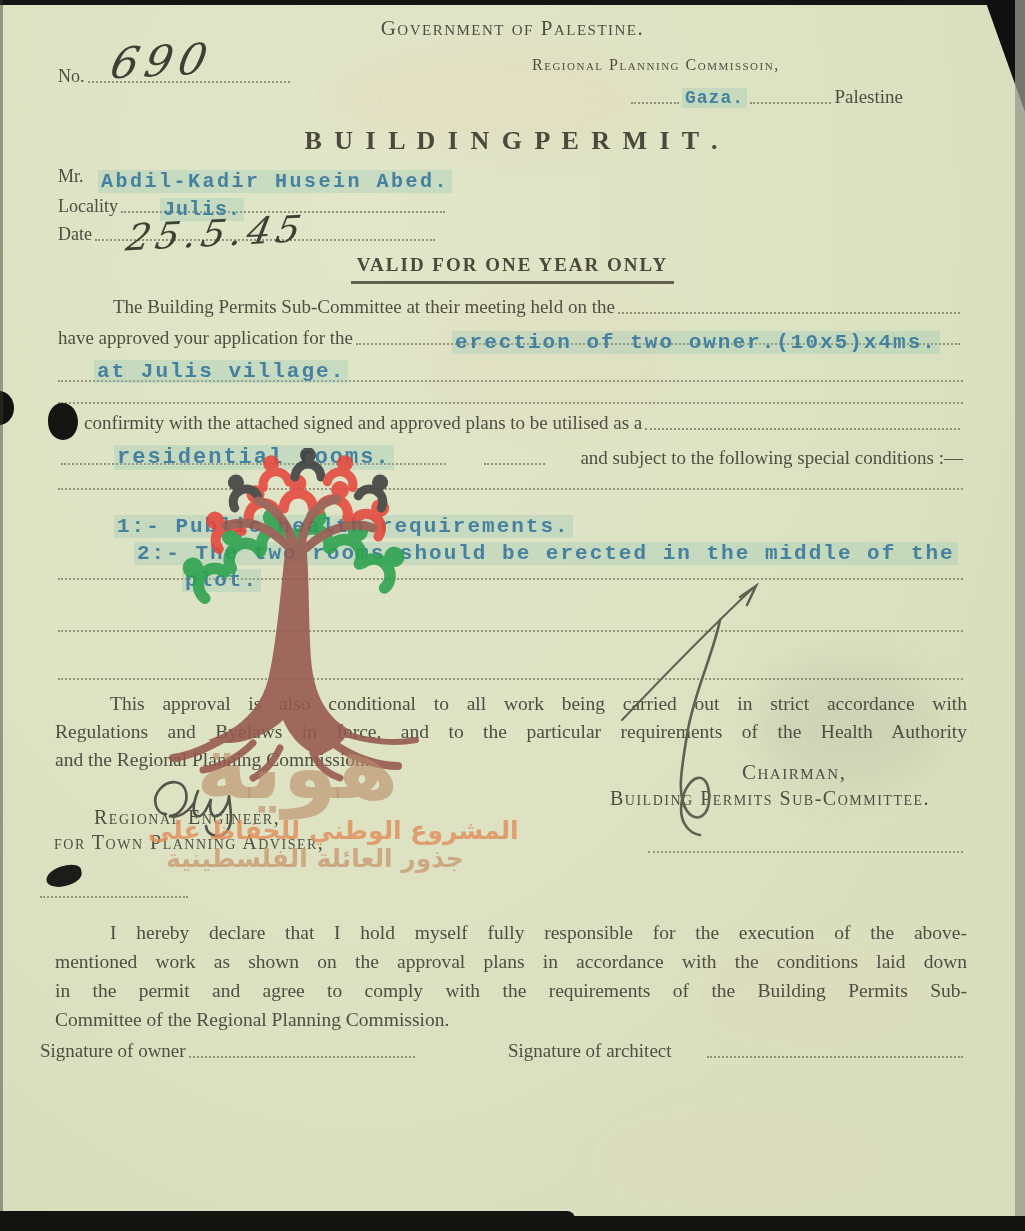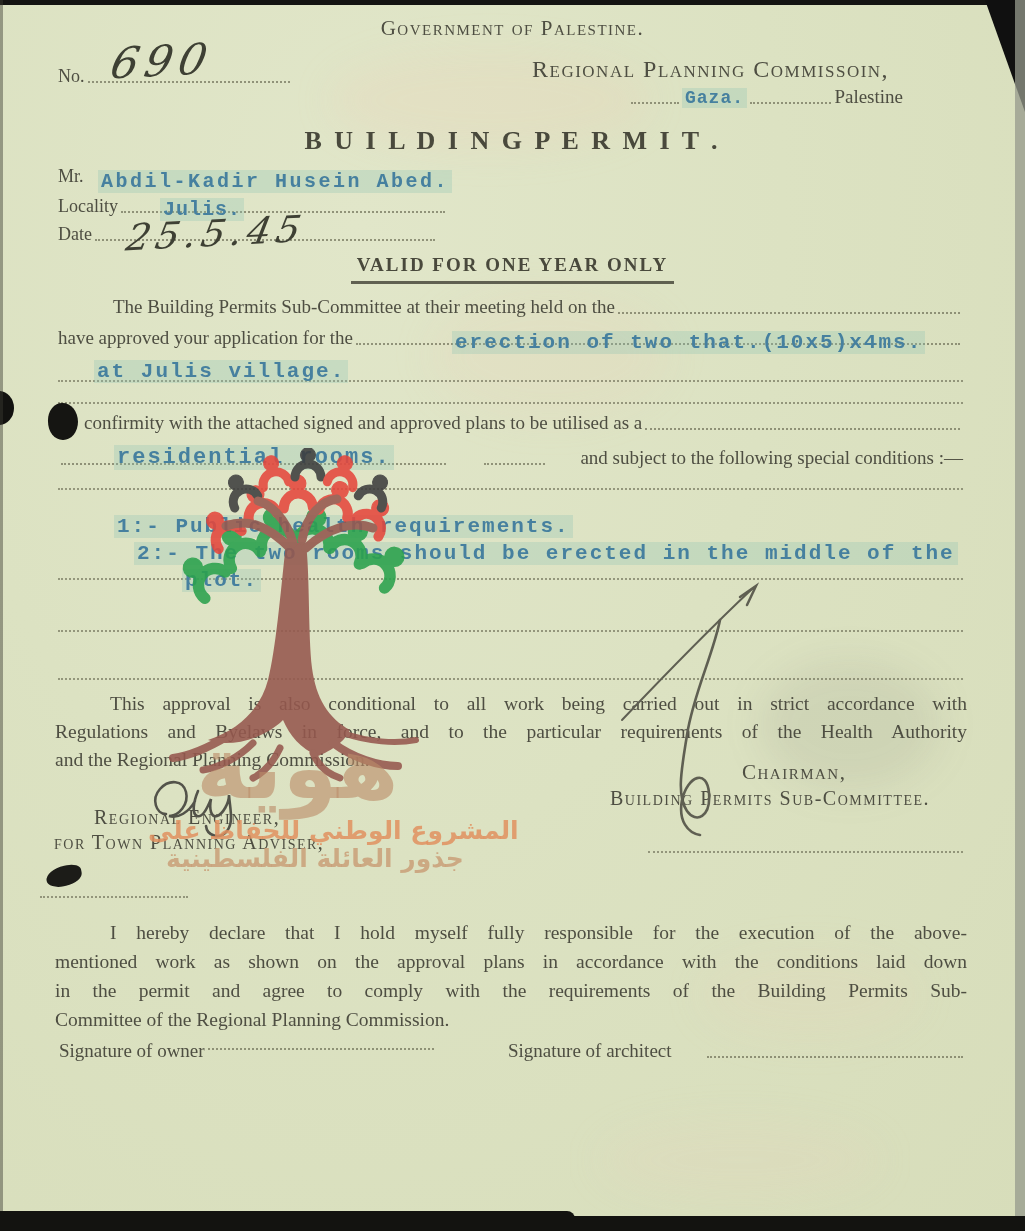--- a/index.html
+++ b/index.html
@@ -39,21 +39,21 @@
   <div class="row sc" style="left:0;right:0;top:16px;justify-content:center;font-size:21px;">
     <span>Government of Palestine.</span>
   </div>
 
   <div class="row" style="left:58px;top:66px;width:235px;">
     <span style="font-size:18px;">No.</span>
     <span class="dots"></span>
   </div>
   <div class="hand" style="left:112px;top:36px;font-size:43px;letter-spacing:6px;">690</div>
 
-  <div class="row sc" style="left:532px;top:56px;font-size:24px;">
+  <div class="row sc" style="left:532px;top:56px;font-size:16px;">
     <span>Regional Planning Commissoin,</span>
   </div>
 
   <div class="row" style="left:628px;top:86px;width:275px;">
     <span class="dots-fixed" style="width:48px;"></span>
     <span class="blue" style="position:static;font-size:18px;letter-spacing:1px;">Gaza.</span>
     <span class="dots"></span>
     <span>Palestine</span>
   </div>
 
@@ -84,21 +84,21 @@
 
   <div class="row" style="left:58px;right:62px;top:296px;">
     <span style="width:55px;flex:none;"></span>
     <span>The Building Permits Sub-Committee at their meeting held on the</span>
     <span class="dots"></span>
   </div>
   <div class="row" style="left:58px;right:62px;top:327px;">
     <span>have approved your application for the</span>
     <span class="dots"></span>
   </div>
-  <div class="blue" style="left:452px;top:331px;font-size:21px;">erection of two that.(10x5)x4ms.</div>
+  <div class="blue" style="left:452px;top:331px;font-size:21px;">erection of two owner.(10x5)x4ms.</div>
 
   <div class="dotline" style="left:58px;right:62px;top:380px;"></div>
   <div class="blue" style="left:94px;top:360px;font-size:21px;">at Julis village.</div>
 
   <div class="dotline" style="left:58px;right:62px;top:402px;"></div>
 
   <div class="row" style="left:84px;right:62px;top:412px;">
     <span>confirmity with the attached signed and approved plans to be utilised as a</span>
     <span class="dots"></span>
   </div>
@@ -152,21 +152,21 @@
     <path fill="none" stroke="#53534a" stroke-width="2.6" stroke-linecap="round" d="M18,48 C8,48 3,33 12,23 C21,13 35,14 38,26 C41,38 31,50 21,50 C30,53 41,46 47,35 M50,25 C45,37 44,48 49,50 C54,52 59,43 63,33 C61,43 63,52 69,50 C75,48 81,37 81,29 C82,43 86,56 79,65 C72,74 59,70 58,60"></path>
   </svg>
 
   <div class="para" style="left:55px;right:58px;top:918px;line-height:29px;">
     <div class="jline" style="text-indent:55px;">I hereby declare that I hold myself fully responsible for the execution of the above-</div>
     <div class="jline">mentioned work as shown on the approval plans in accordance with the conditions laid down</div>
     <div class="jline">in the permit and agree to comply with the requirements of the Building Permits Sub-</div>
     <div class="jline jlast">Committee of the Regional Planning Commission.</div>
   </div>
 
-  <div class="row" style="left:59px;top:1040px;width:378px;align-items:center;">
+  <div class="row" style="left:40px;top:1040px;width:378px;">
     <span>Signature of owner</span>
     <span class="dots"></span>
   </div>
   <div class="row" style="left:508px;top:1040px;width:458px;gap:32px;">
     <span>Signature of architect</span>
     <span class="dots"></span>
   </div>
 
   <svg class="wm" style="left:168px;top:448px;opacity:.88;" width="265" height="350" viewBox="0 0 265 350">
     <defs>

